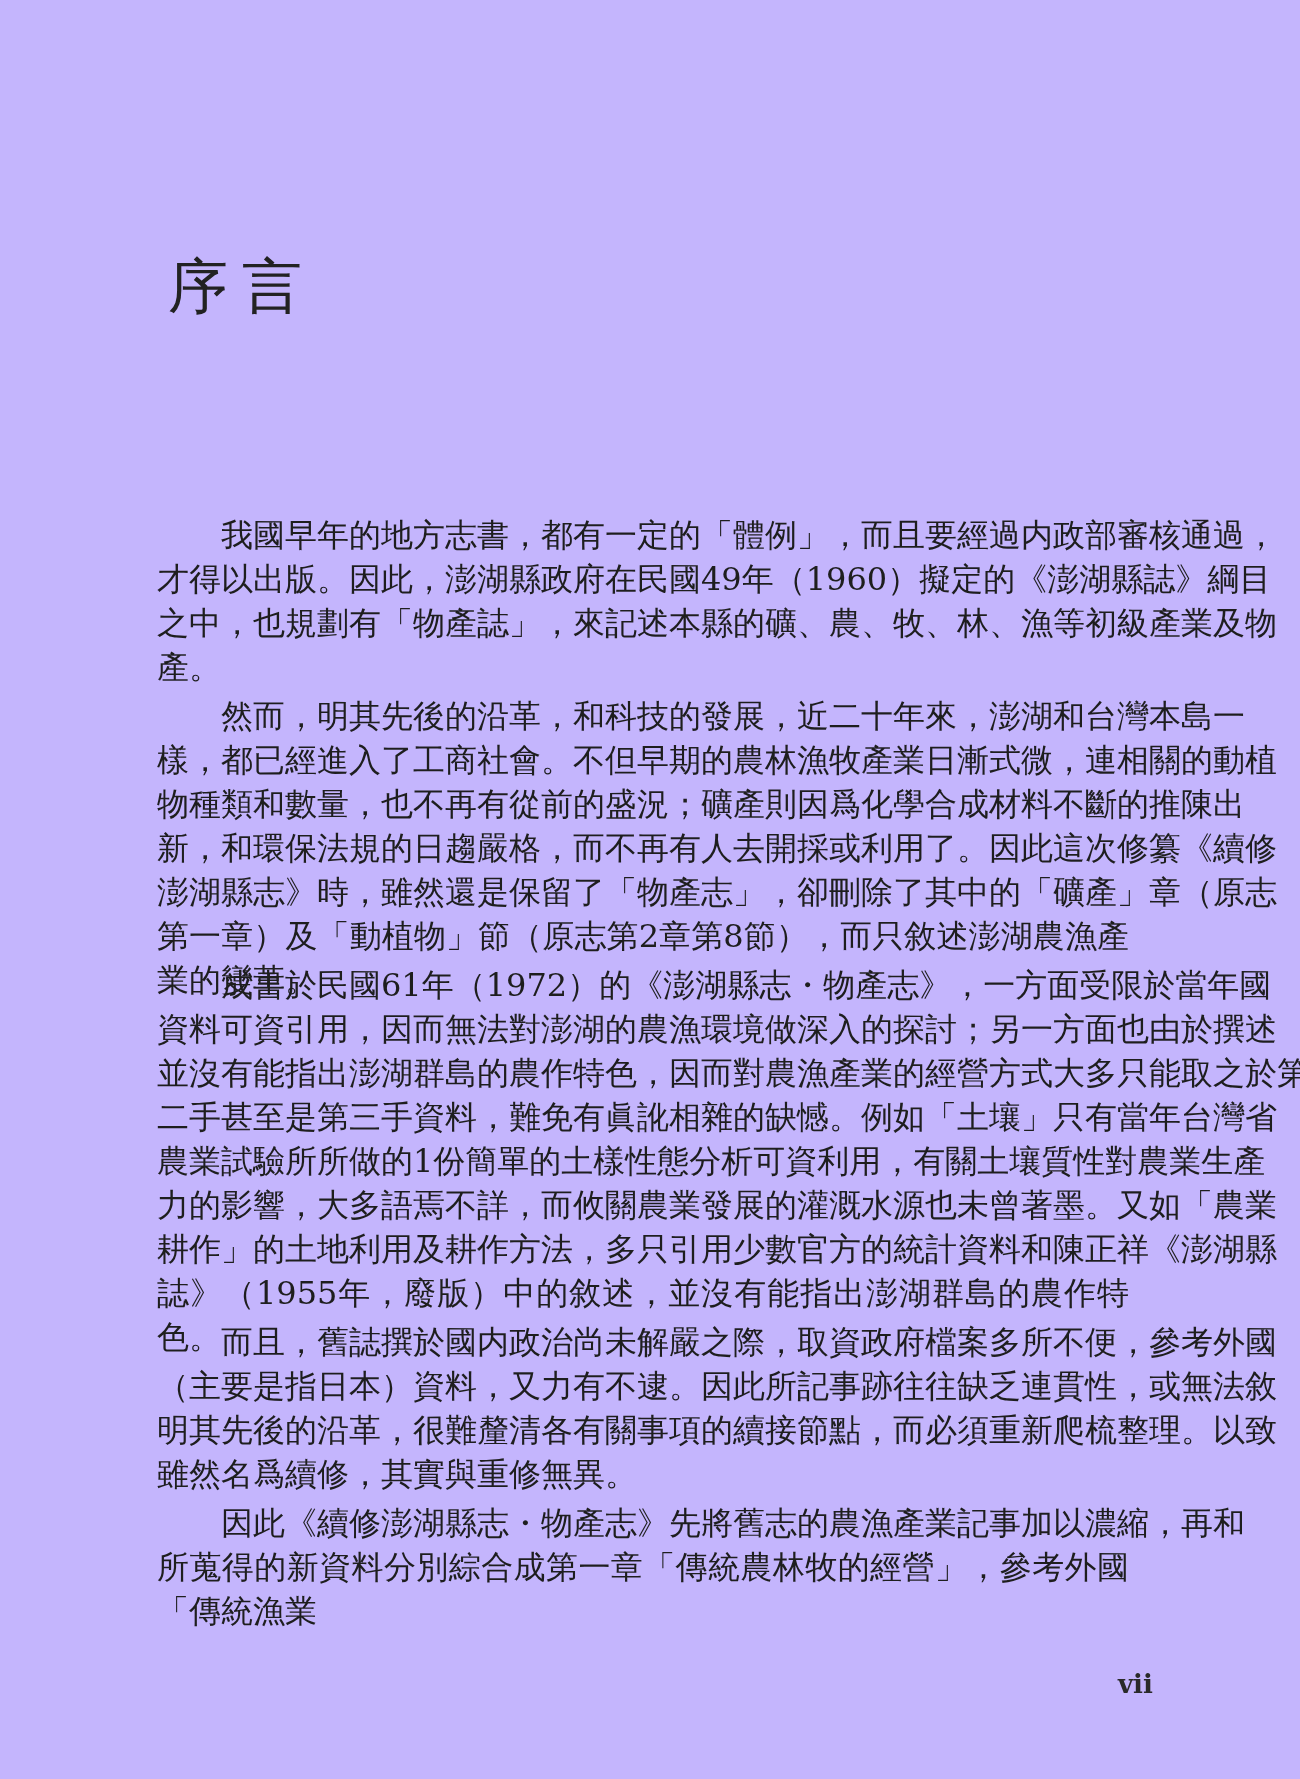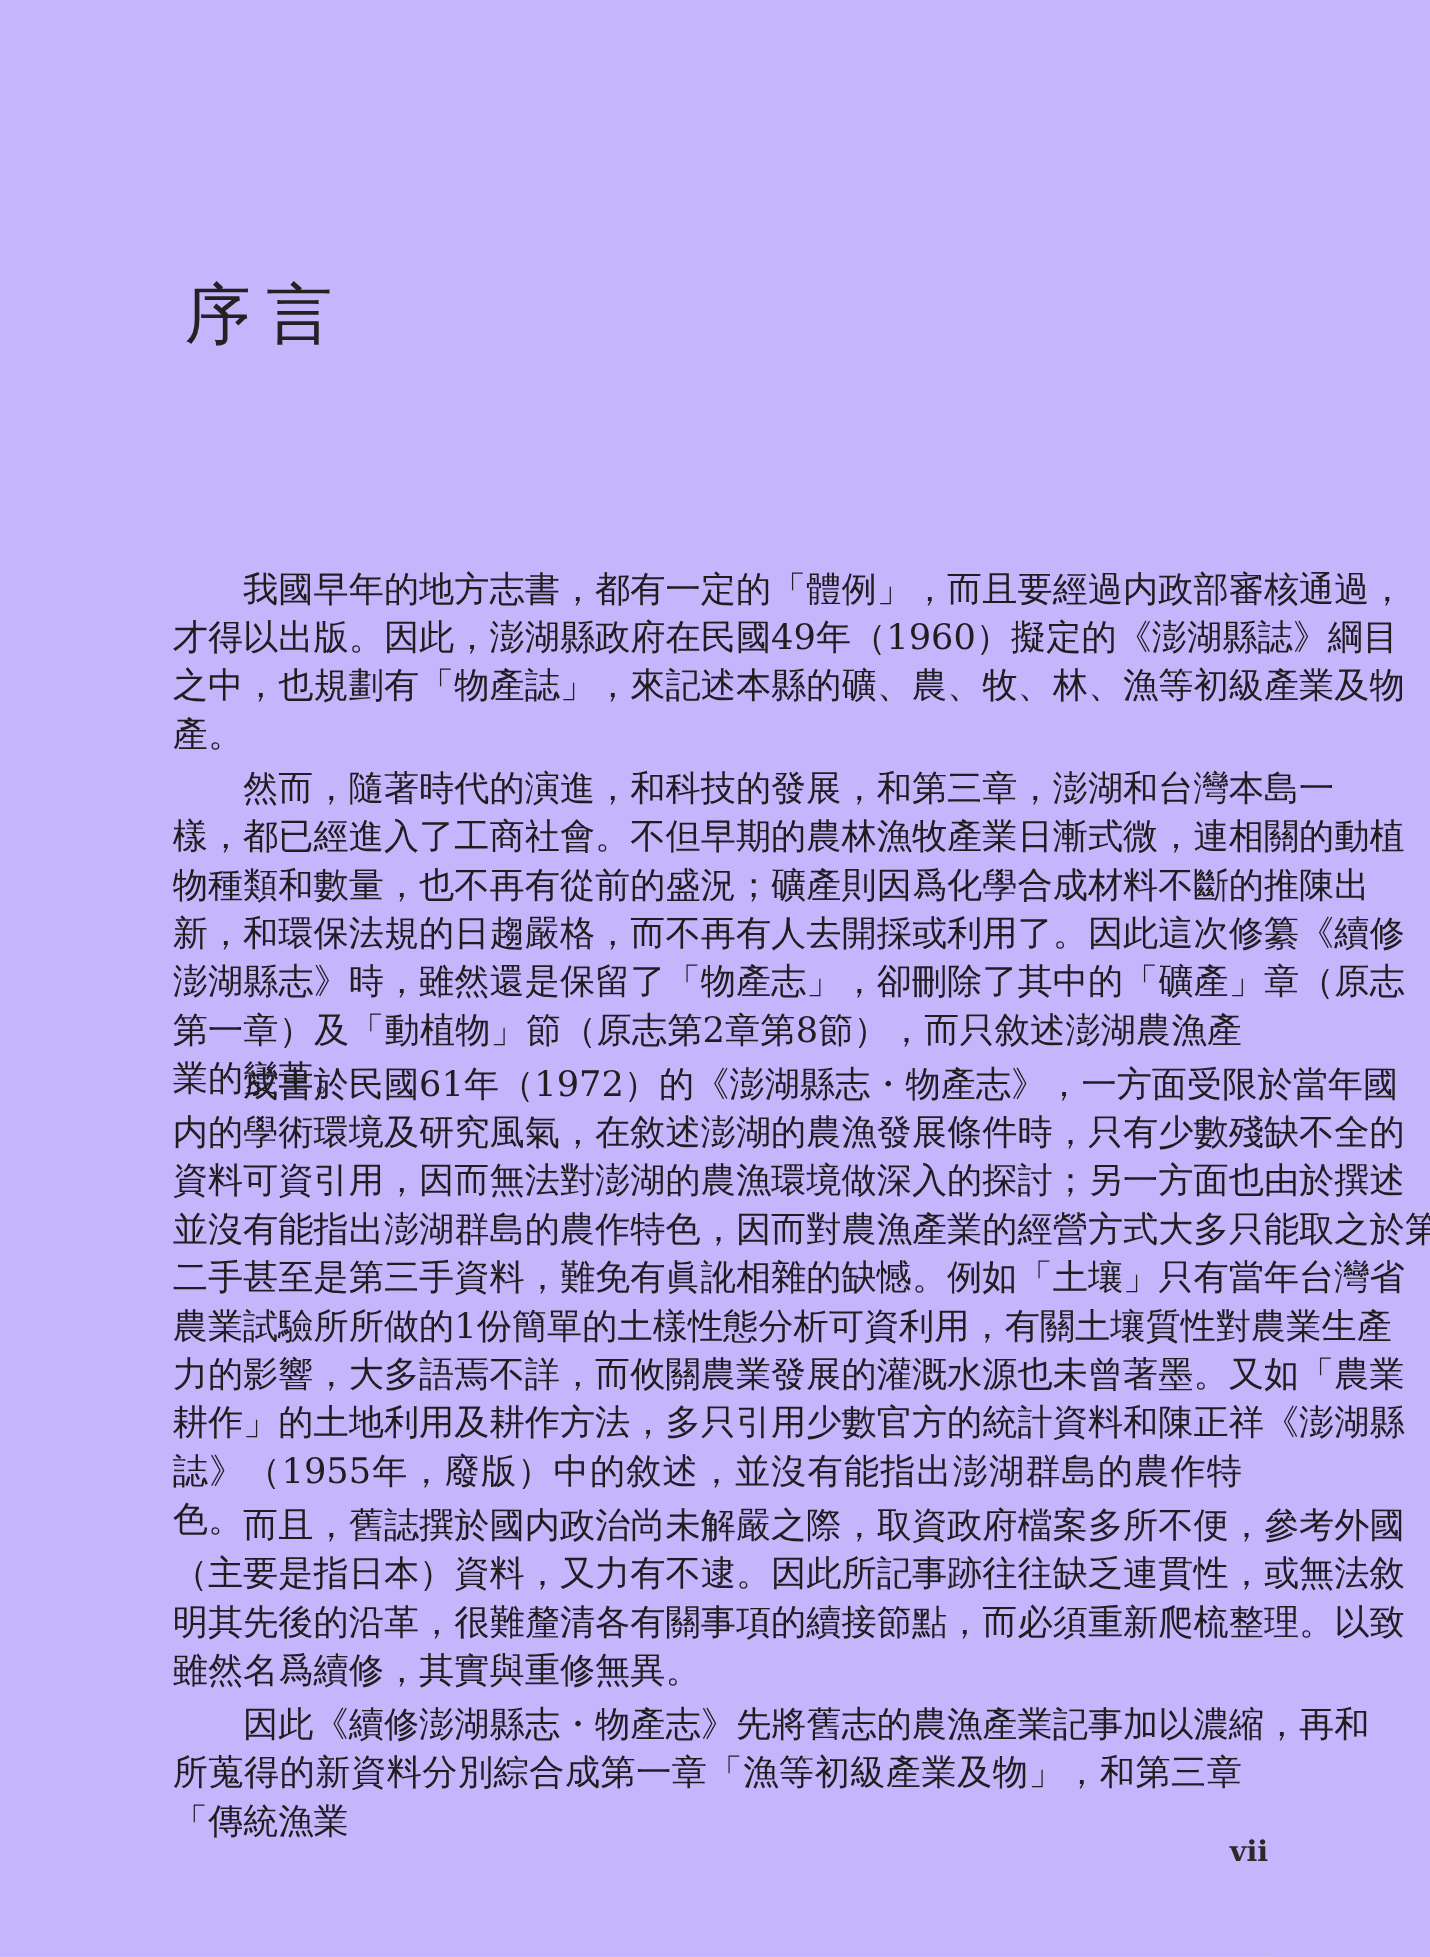--- a/index.html
+++ b/index.html
@@ -66,44 +66,43 @@
   <div class="page-title">序言</div>
 
   <div class="text-body" id="text-body">
       <div class="paragraph">
         <div class="line">　　我國早年的地方志書，都有一定的「體例」，而且要經過内政部審核通過，</div>
         <div class="line">才得以出版。因此，澎湖縣政府在民國49年（1960）擬定的《澎湖縣誌》綱目</div>
         <div class="line">之中，也規劃有「物產誌」，來記述本縣的礦、農、牧、林、漁等初級產業及物</div>
         <div class="line para-end">產。</div>
       </div>
       <div class="paragraph">
-        <div class="line">　　然而，隨著時代的演進，和科技的發展，和第三章，澎湖和台灣本島一</div>
+        <div class="line">　　然而，明其先後的沿革，和科技的發展，近二十年來，澎湖和台灣本島一</div>
         <div class="line">樣，都已經進入了工商社會。不但早期的農林漁牧產業日漸式微，連相關的動植</div>
         <div class="line">物種類和數量，也不再有從前的盛況；礦產則因爲化學合成材料不斷的推陳出</div>
         <div class="line">新，和環保法規的日趨嚴格，而不再有人去開採或利用了。因此這次修纂《續修</div>
         <div class="line">澎湖縣志》時，雖然還是保留了「物產志」，卻刪除了其中的「礦產」章（原志</div>
         <div class="line para-end">第一章）及「動植物」節（原志第2章第8節），而只敘述澎湖農漁產業的變革。</div>
       </div>
       <div class="paragraph">
         <div class="line">　　成書於民國61年（1972）的《澎湖縣志・物產志》，一方面受限於當年國</div>
-        <div class="line">内的學術環境及研究風氣，在敘述澎湖的農漁發展條件時，只有少數殘缺不全的</div>
         <div class="line">資料可資引用，因而無法對澎湖的農漁環境做深入的探討；另一方面也由於撰述</div>
         <div class="line">並沒有能指出澎湖群島的農作特色，因而對農漁產業的經營方式大多只能取之於第</div>
         <div class="line">二手甚至是第三手資料，難免有眞訛相雜的缺憾。例如「土壤」只有當年台灣省</div>
         <div class="line">農業試驗所所做的1份簡單的土樣性態分析可資利用，有關土壤質性對農業生產</div>
         <div class="line">力的影響，大多語焉不詳，而攸關農業發展的灌溉水源也未曾著墨。又如「農業</div>
         <div class="line">耕作」的土地利用及耕作方法，多只引用少數官方的統計資料和陳正祥《澎湖縣</div>
         <div class="line para-end">誌》（1955年，廢版）中的敘述，並沒有能指出澎湖群島的農作特色。</div>
       </div>
       <div class="paragraph">
         <div class="line">　　而且，舊誌撰於國内政治尚未解嚴之際，取資政府檔案多所不便，參考外國</div>
         <div class="line">（主要是指日本）資料，又力有不逮。因此所記事跡往往缺乏連貫性，或無法敘</div>
         <div class="line">明其先後的沿革，很難釐清各有關事項的續接節點，而必須重新爬梳整理。以致</div>
         <div class="line para-end">雖然名爲續修，其實與重修無異。</div>
       </div>
       <div class="paragraph">
         <div class="line">　　因此《續修澎湖縣志・物產志》先將舊志的農漁產業記事加以濃縮，再和</div>
-        <div class="line para-end">所蒐得的新資料分別綜合成第一章「漁等初級產業及物」，和第三章「傳統漁業</div>
+        <div class="line para-end">所蒐得的新資料分別綜合成第一章「傳統農林牧的經營」，參考外國「傳統漁業</div>
       </div>
     </div>
 
   <div class="page-number">vii</div>
 </div>
 
 </body></html>

